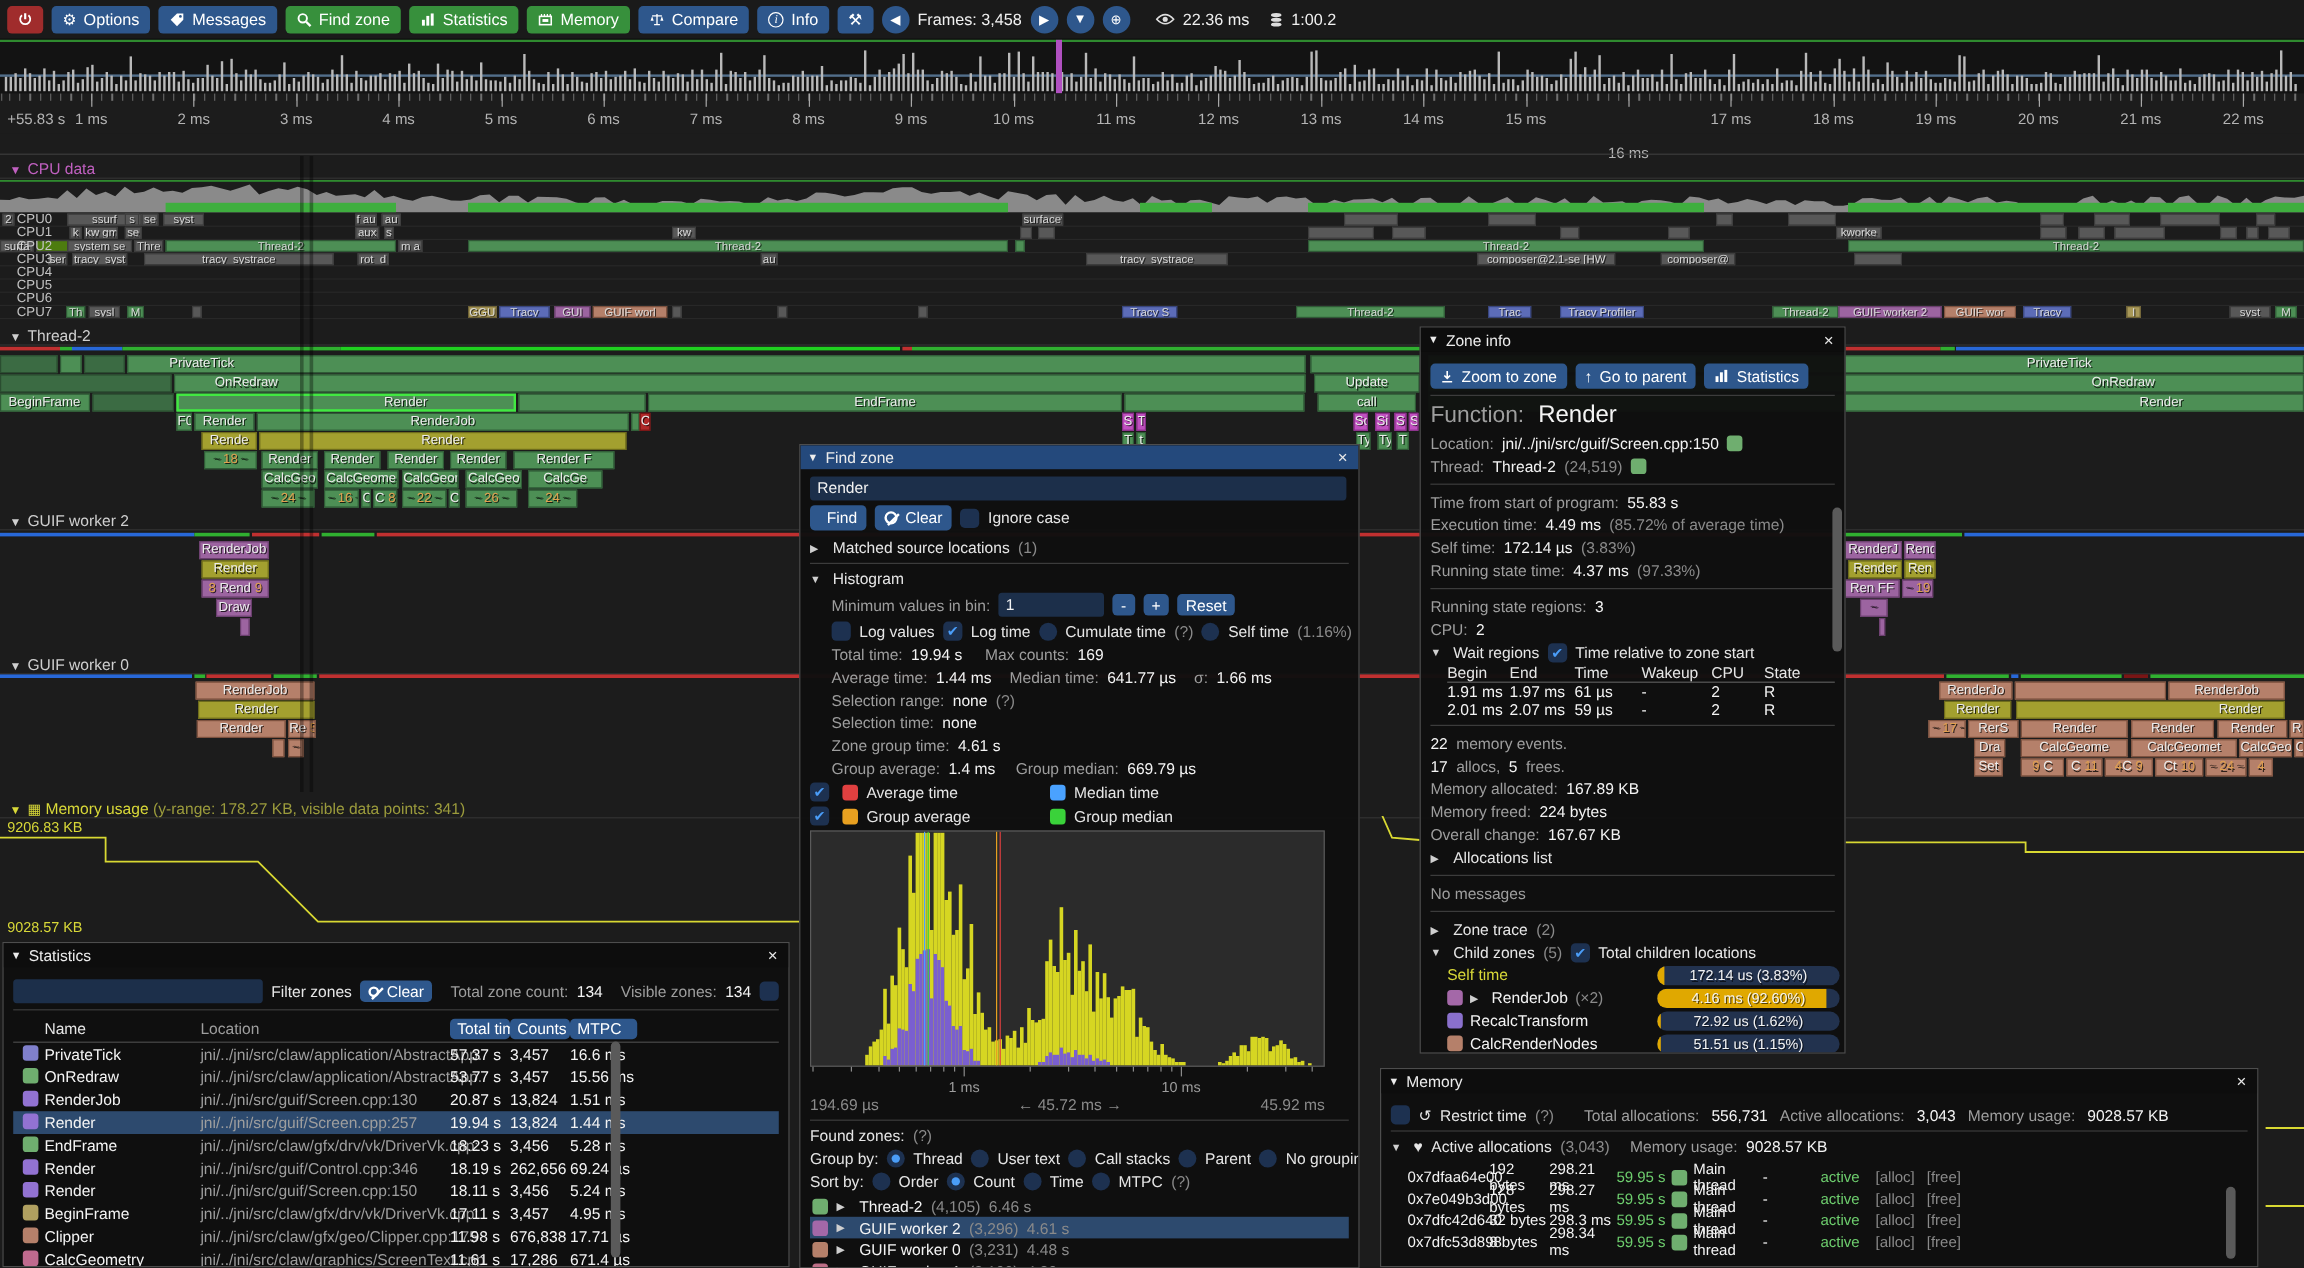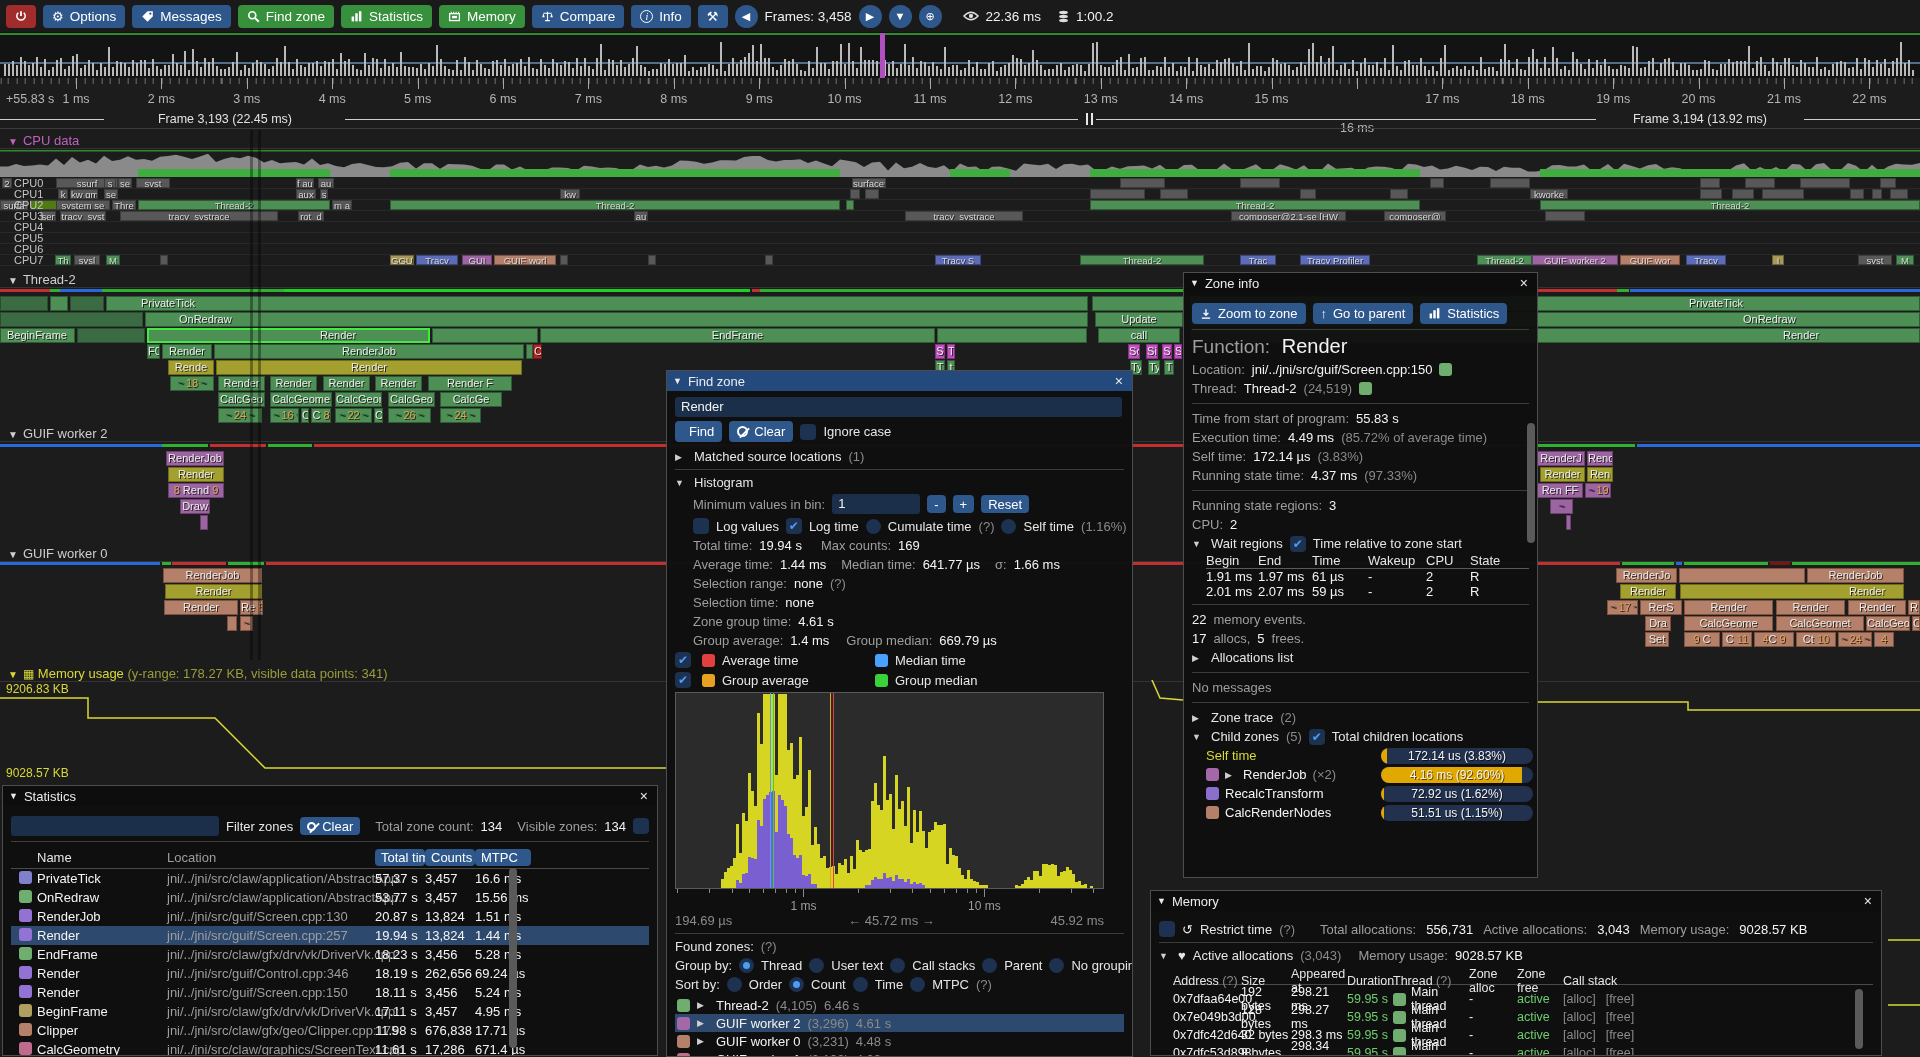--- a/index.html
+++ b/index.html
@@ -722,30 +722,20 @@
       <div class="majtick" style="left: 1613.2px;"></div>
       <div class="rlab" style="left: 1613.2px;">19 ms</div>
       <div class="majtick" style="left: 1698.6px;"></div>
       <div class="rlab" style="left: 1698.6px;">20 ms</div>
       <div class="majtick" style="left: 1784px;"></div>
       <div class="rlab" style="left: 1784px;">21 ms</div>
       <div class="majtick" style="left: 1869.4px;"></div>
       <div class="rlab" style="left: 1869.4px;">22 ms</div>
       <div class="rlab" style="left: 6px; transform: none;">+55.83 s</div>
     </div>
-  <div id="framerow">
-      <div class="fline" style="left: 0px; width: 104px;"></div>
-      <div class="fline" style="left: 345px; width: 733px;"></div>
-      <div class="fline" style="left: 1096px; width: 500px;"></div>
-      <div class="fline" style="left: 1804px; width: 116px;"></div>
-      <div class="flab" style="left: 225px;">Frame 3,193 (22.45 ms)</div>
-      <div class="flab" style="left: 1700px;">Frame 3,194 (13.92 ms)</div>
-      <div class="fsep" style="left: 1086px;"></div>
-      <div class="fsep" style="left: 1091px;"></div>
-    </div>
   <div id="timeline-sep"></div>
   <div id="timeline">
       <div class="shead cpuhead" style="left: 8px; top: 133px;"><span class="tri">▼</span>CPU data</div>
       <div class="sline" style="left: 0px; top: 148px; opacity: 0.5;"></div>
       <svg width="1920" height="27" style="position: absolute; left: 0px; top: 150px;">
         <path d="M0,27 L0,16.4 L8,16.6 L16,14.1 L24,16.0 L32,15.6 L40,14.5 L48,15.6 L56,8.5 L64,15.1 L72,7.0 L80,12.6 L88,9.7 L96,13.5 L104,5.7 L112,11.1 L120,9.8 L128,6.3 L136,9.8 L144,8.9 L152,10.7 L160,6.7 L168,6.1 L176,4.7 L184,6.8 L192,8.9 L200,6.4 L208,3.8 L216,12.1 L224,9.1 L232,6.9 L240,8.3 L248,5.7 L256,7.7 L264,12.5 L272,10.1 L280,13.2 L288,12.4 L296,11.9 L304,14.4 L312,8.4 L320,14.9 L328,13.2 L336,15.9 L344,17.2 L352,14.1 L360,13.1 L368,15.0 L376,17.1 L384,17.2 L392,16.2 L400,12.7 L408,12.1 L416,18.5 L424,13.2 L432,13.2 L440,18.8 L448,13.9 L456,14.2 L464,14.4 L472,15.7 L480,18.8 L488,20.6 L496,14.6 L504,14.4 L512,19.5 L520,16.4 L528,20.6 L536,20.3 L544,20.2 L552,17.5 L560,17.5 L568,17.9 L576,20.5 L584,15.7 L592,16.4 L600,18.0 L608,17.4 L616,18.0 L624,20.5 L632,19.7 L640,14.4 L648,17.1 L656,15.7 L664,17.4 L672,15.5 L680,10.5 L688,10.7 L696,11.8 L704,13.8 L712,12.5 L720,10.3 L728,10.2 L736,10.4 L744,6.9 L752,6.1 L760,6.0 L768,9.9 L776,11.4 L784,10.1 L792,10.0 L800,9.3 L808,13.1 L816,10.5 L824,13.5 L832,16.3 L840,9.4 L848,10.8 L856,12.3 L864,16.9 L872,12.5 L880,11.8 L888,20.6 L896,12.5 L904,18.3 L912,16.7 L920,13.1 L928,16.8 L936,18.1 L944,15.2 L952,21.6 L960,13.4 L968,17.1 L976,16.4 L984,21.8 L992,16.8 L1000,16.5 L1008,18.6 L1016,20.8 L1024,13.6 L1032,14.5 L1040,15.2 L1048,13.7 L1056,19.0 L1064,14.3 L1072,13.8 L1080,15.4 L1088,14.6 L1096,20.5 L1104,19.9 L1112,16.5 L1120,18.8 L1128,16.3 L1136,16.1 L1144,15.5 L1152,18.6 L1160,14.8 L1168,20.8 L1176,20.3 L1184,14.9 L1192,14.7 L1200,20.7 L1208,20.1 L1216,19.8 L1224,13.5 L1232,19.2 L1240,20.8 L1248,17.6 L1256,14.2 L1264,20.5 L1272,19.9 L1280,14.3 L1288,16.6 L1296,19.5 L1304,15.3 L1312,21.9 L1320,21.3 L1328,13.4 L1336,18.8 L1344,18.3 L1352,17.8 L1360,21.8 L1368,17.4 L1376,16.5 L1384,16.8 L1392,18.1 L1400,20.9 L1408,13.7 L1416,14.5 L1424,17.0 L1432,15.5 L1440,19.6 L1448,18.4 L1456,15.8 L1464,17.5 L1472,20.1 L1480,16.8 L1488,16.9 L1496,20.9 L1504,16.8 L1512,17.7 L1520,17.7 L1528,21.5 L1536,21.5 L1544,20.1 L1552,15.3 L1560,15.0 L1568,16.5 L1576,16.6 L1584,14.6 L1592,20.7 L1600,19.0 L1608,13.9 L1616,20.8 L1624,13.8 L1632,15.9 L1640,18.5 L1648,15.2 L1656,13.9 L1664,18.8 L1672,17.2 L1680,18.3 L1688,21.6 L1696,21.5 L1704,20.2 L1712,20.6 L1720,20.8 L1728,20.8 L1736,15.5 L1744,13.2 L1752,20.8 L1760,17.0 L1768,20.4 L1776,17.0 L1784,21.4 L1792,13.9 L1800,14.4 L1808,21.4 L1816,14.3 L1824,13.0 L1832,20.2 L1840,20.4 L1848,13.0 L1856,15.7 L1864,21.9 L1872,14.8 L1880,21.6 L1888,16.6 L1896,13.7 L1904,14.5 L1912,14.7 L1920,13.1 L1920,27 Z" fill="#8a8a8a"></path>
         <rect x="138" y="19" width="192" height="8" fill="#3fae3f"></rect>
         <rect x="390" y="19" width="450" height="8" fill="#3fae3f"></rect>
         <rect x="950" y="19" width="60" height="8" fill="#3fae3f"></rect>
         <rect x="1090" y="19" width="330" height="8" fill="#3fae3f"></rect>
@@ -1484,20 +1474,34 @@
       <div class="zi-line">
           <span class="wv">22</span>
           <span class="gl">memory events.</span>
         </div>
       <div class="zi-line">
         <span class="wv">17</span>
           <span class="gl">allocs,</span>
         <span class="wv">5</span>
           <span class="gl">frees.</span>
       </div>
+      <div id="zi-mem">
+          <div class="zi-line">
+            <span class="gl">Memory allocated:</span>
+            <span class="wv">167.89 KB</span>
+          </div>
+          <div class="zi-line">
+            <span class="gl">Memory freed:</span>
+            <span class="wv">224 bytes</span>
+          </div>
+          <div class="zi-line">
+            <span class="gl">Overall change:</span>
+            <span class="wv">167.67 KB</span>
+          </div>
+        </div>
       <div class="zi-line">
           <span class="tri2">▶</span>
           <span>Allocations list</span>
         </div>
       <div class="sep"></div>
       <div class="zi-line">
           <span class="gl">No messages</span>
         </div>
       <div class="sep"></div>
       <div class="zi-line">
@@ -1699,32 +1703,20 @@
       </div>
       <div class="sep"></div>
       <div class="row">
         <span class="tri2">▼</span>
         <span>♥</span>
         <span>Active allocations</span>
         <span class="dim">(3,043)</span>
         <span class="gl" style="margin-left:10px">Memory usage:</span>
         <span class="wv">9028.57 KB</span>
       </div>
-      <div id="mem-head" style="margin-left:14px">
-          <div class="mgrid" style="border-bottom: 1px solid rgb(74, 74, 74);">
-            <span>Address <span class="dim">(?)</span></span>
-            <span>Size</span>
-            <span>Appeared at</span>
-            <span>Duration</span>
-            <span>Thread <span class="dim">(?)</span></span>
-            <span>Zone alloc</span>
-            <span>Zone free</span>
-            <span>Call stack</span>
-          </div>
-        </div>
       <div id="mem-rows" style="margin-left:14px">
           <div class="mgrid">
             <span class="wv">0x7dfaa64e00</span>
             <span class="wv">192 bytes</span>
             <span class="wv">298.21 ms</span>
             <span class="grn">59.95 s</span>
             <span style="display: inline-flex; gap: 5px; align-items: center;">
               <span class="sw" style="background: rgb(111, 174, 111);"></span>
               <span class="wv">Main thread</span>
             </span>

